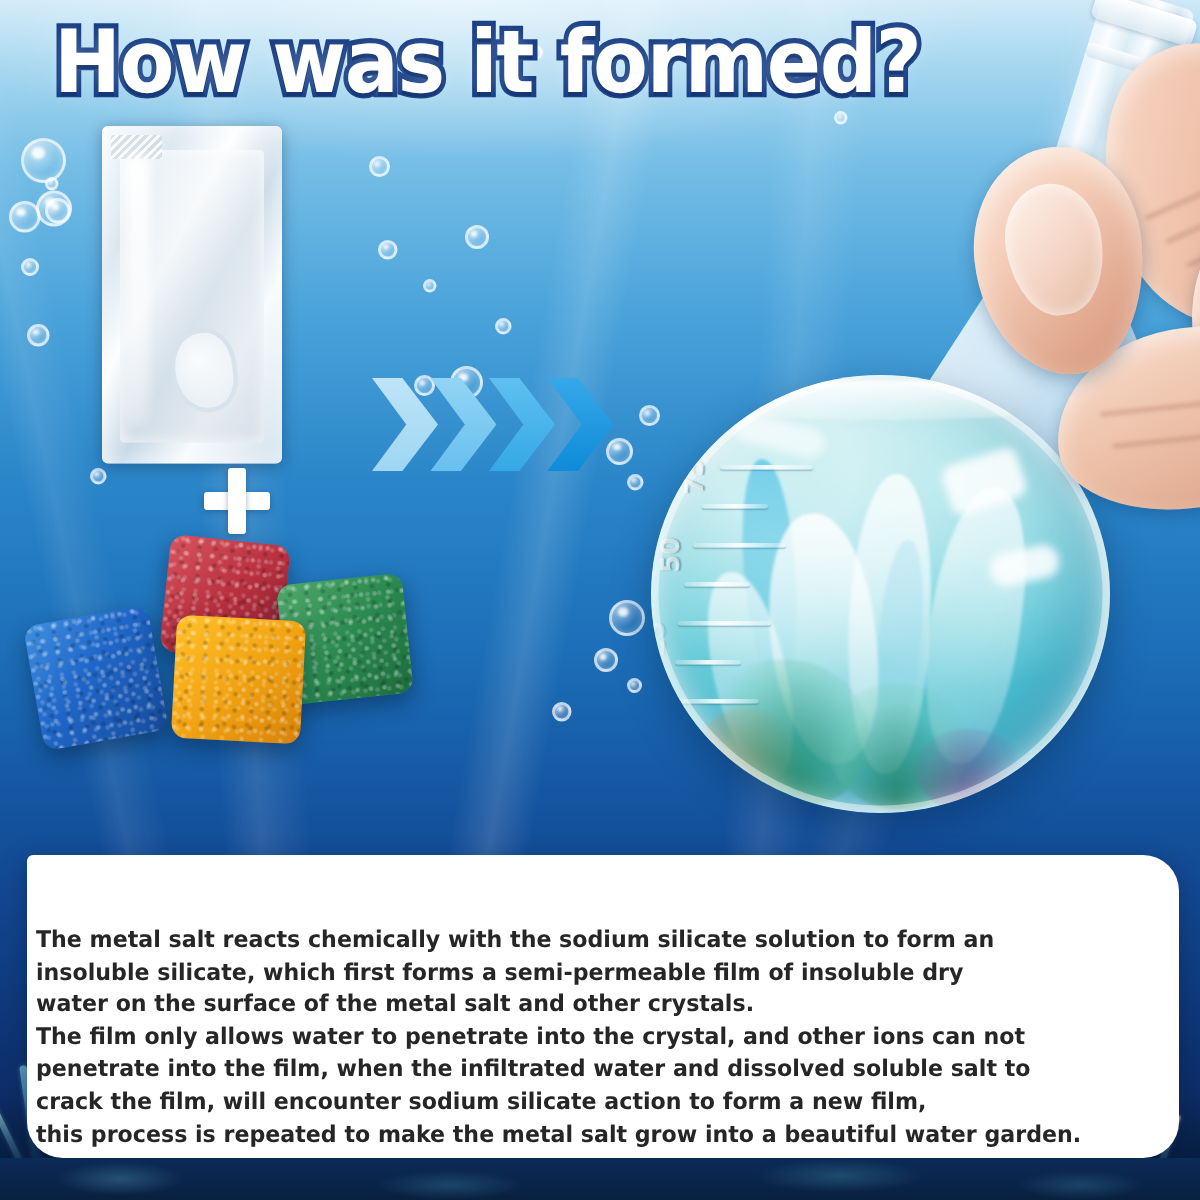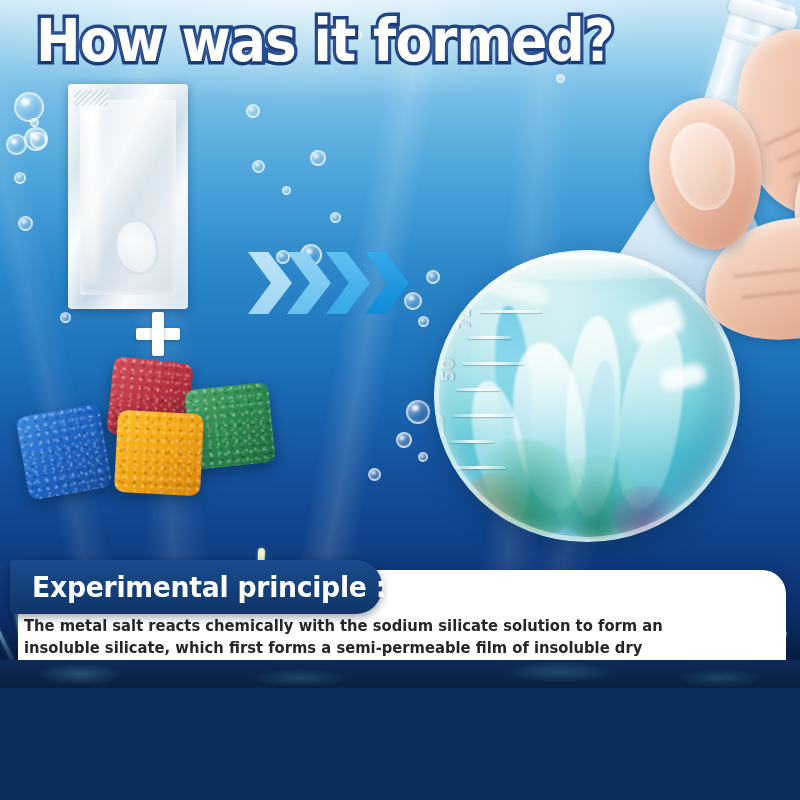--- a/index.html
+++ b/index.html
@@ -5,21 +5,21 @@
   * { box-sizing: border-box; margin: 0; padding: 0; }
   html, body {
     width: 800px; height: 800px;
     overflow: hidden;
     font-family: "Liberation Sans", sans-serif;
     background: #0b2d5c;
   }
 
   #scene {
     position: relative;
-    width: 800px; height: 688px;
+    width: 800px; height: 800px;
     overflow: hidden;
   }
 
   
   .bg-base {
     position: absolute; inset: 0;
     background:
       linear-gradient(180deg,
         #cfe9f8 0%,
         #a8d8f0 5%,
@@ -594,21 +594,18 @@
   <div class="card">
     <div class="body-text">The metal salt reacts chemically with the sodium silicate solution to form an
 insoluble silicate, which first forms a semi-permeable film of insoluble dry
 water on the surface of the metal salt and other crystals.
 The film only allows water to penetrate into the crystal, and other ions can not
 penetrate into the film, when the infiltrated water and dissolved soluble salt to
 crack the film, will encounter sodium silicate action to form a new film,
 this process is repeated to make the metal salt grow into a beautiful water garden.</div>
   </div>
 
-  <div class="badge">
-    <div class="badge-label">Experimental principle :</div>
-  </div>
 
   <div class="bottom-strip">
     <div class="tex"></div>
   </div>
 
 </div>
 
 </body></html>

